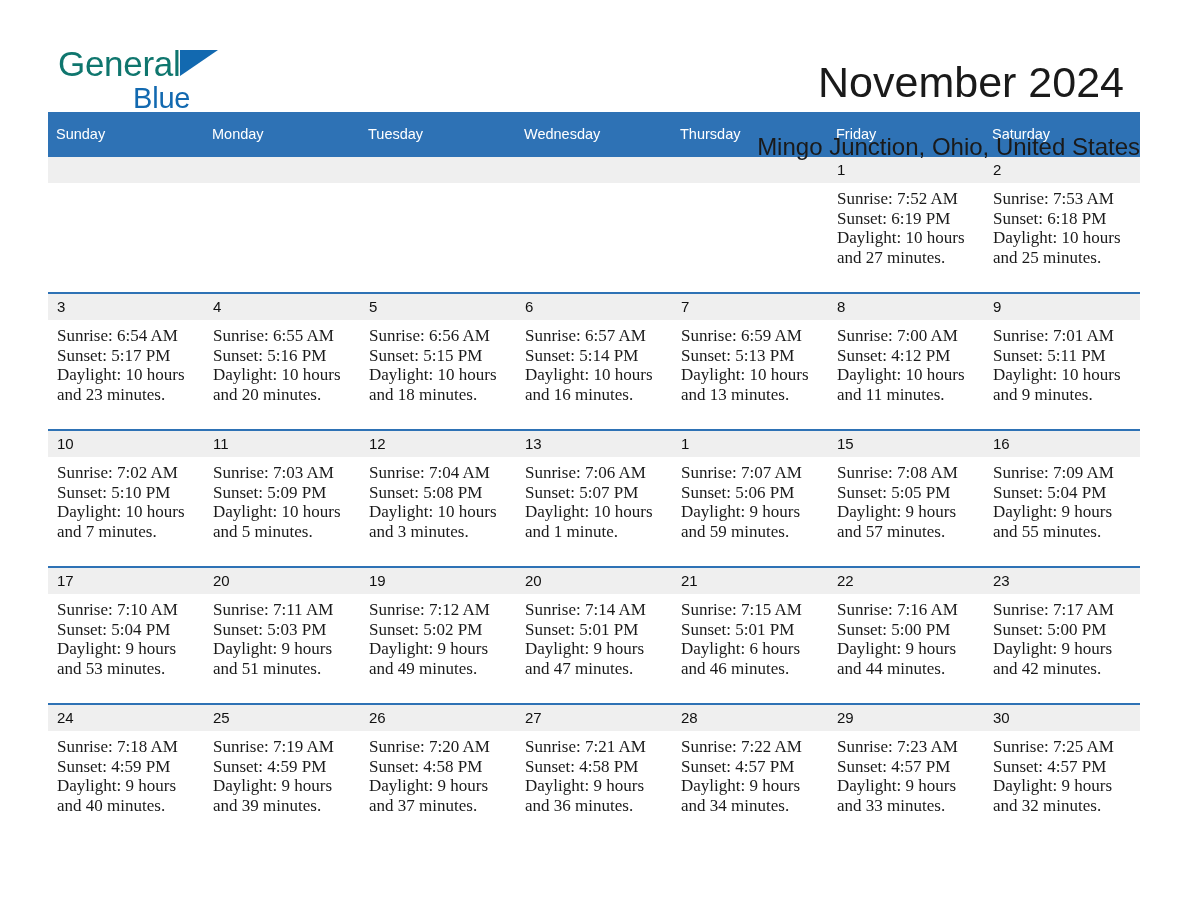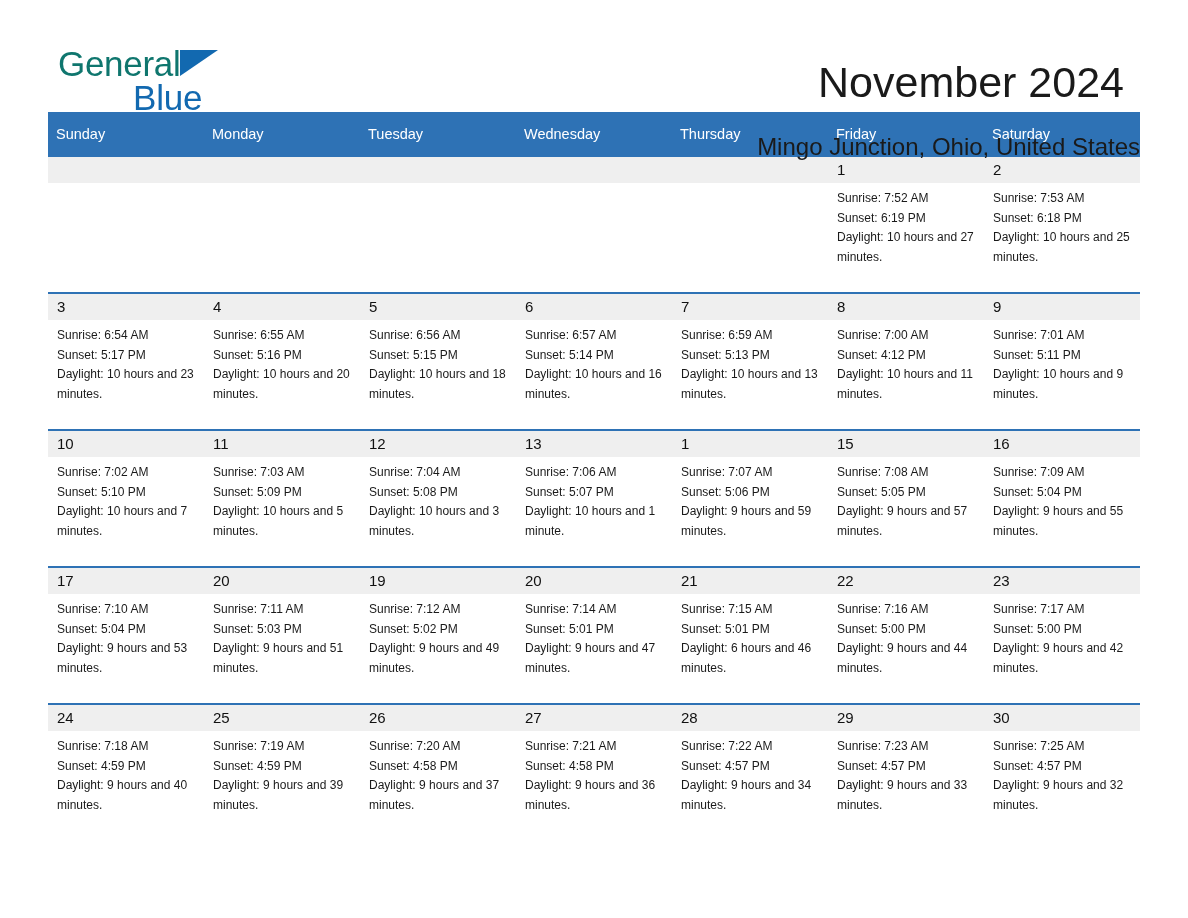--- a/index.html
+++ b/index.html
@@ -55,21 +55,21 @@
     margin-top: 6px;
     width: 0;
     height: 0;
     border-left: 38px solid #1269b0;
     border-bottom: 26px solid transparent;
   }
   .logo-row2 {
     display: block;
     margin-top: -6px;
     margin-left: 75px;
-    font-size: 35px;
+    font-size: 29px;
     color: #1269b0;
     letter-spacing: -0.2px;
     line-height: 40px;
   }
   .title-block {
     position: absolute;
     right: 0px;
     top: 40px;
     text-align: right;
   }
@@ -119,27 +119,28 @@
     font-size: 15px;
     color: #111111;
     padding: 4px 0 5px 9px;
     height: 25px;
     vertical-align: top;
     line-height: 17px;
     border: none;
   }
   .detail-row td {
     background: #ffffff;
-    font-size: 12px;
+    font-size: 17px;
     color: #1a1a1a;
     padding: 6px 6px 0 9px;
     vertical-align: top;
     line-height: 19.6px;
     height: 110px;
     border: none;
+    font-family: Liberation Serif, serif;
   }
   .detail-row td div {
     white-space: normal;
   }
 </style>
 </head>
 <body>
 
 <div class="page">
 

